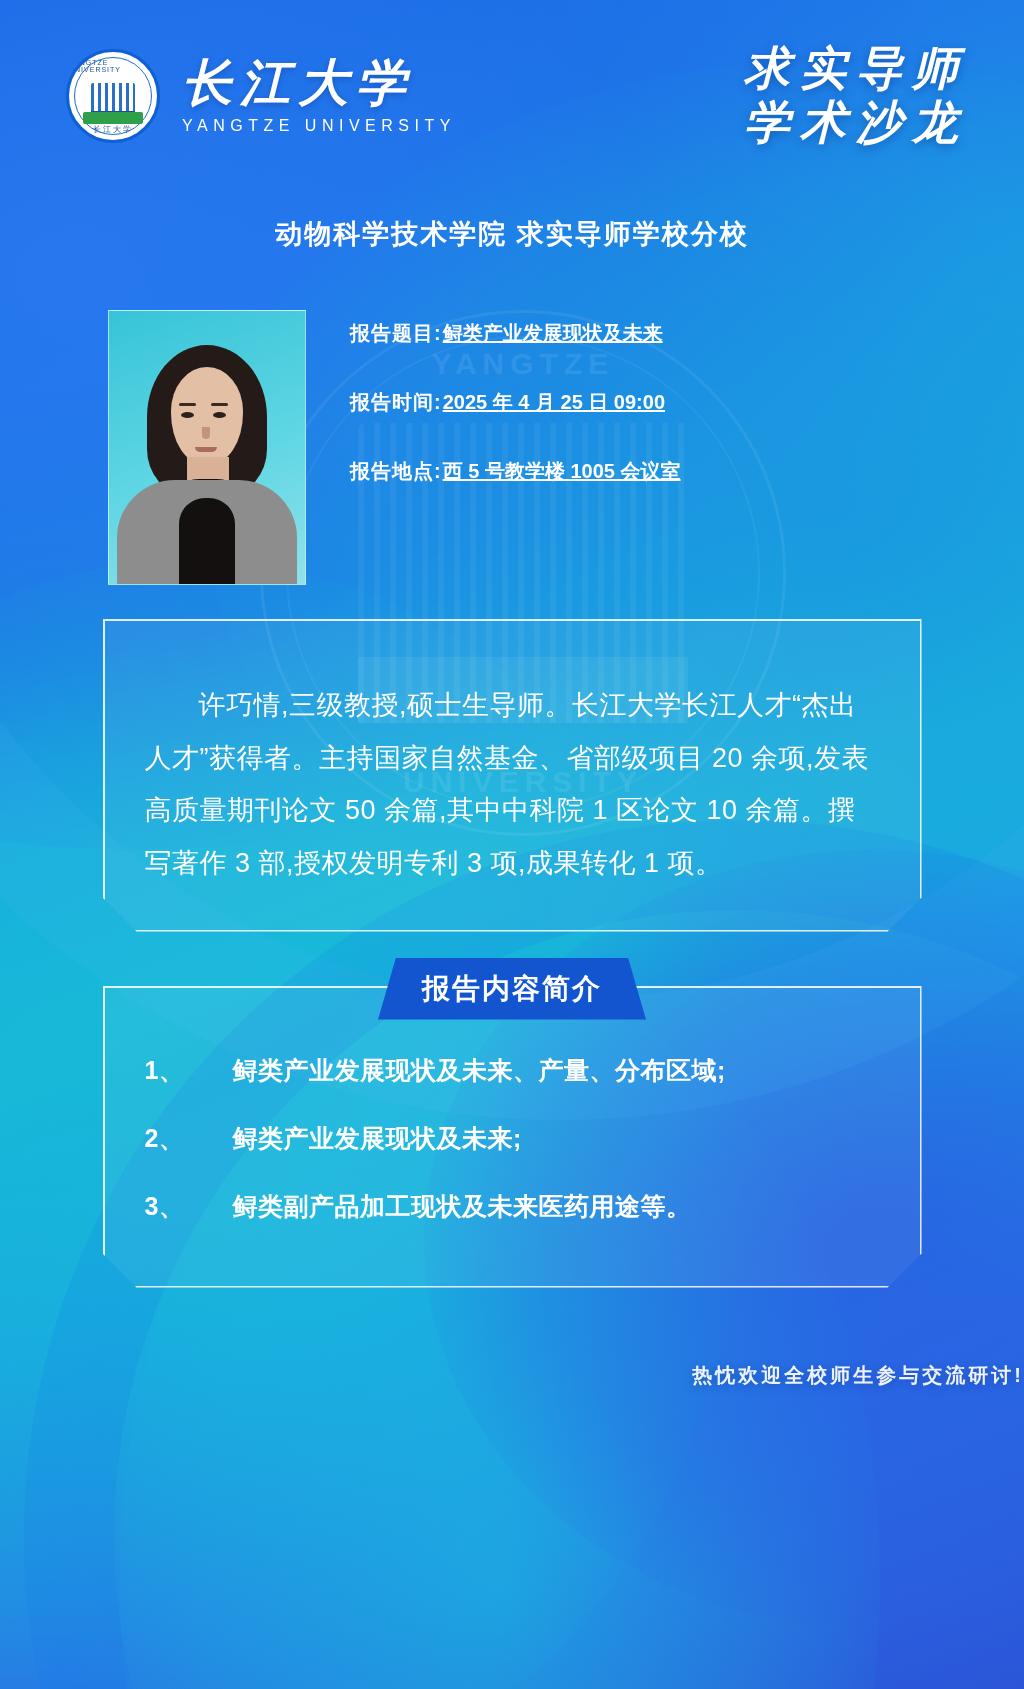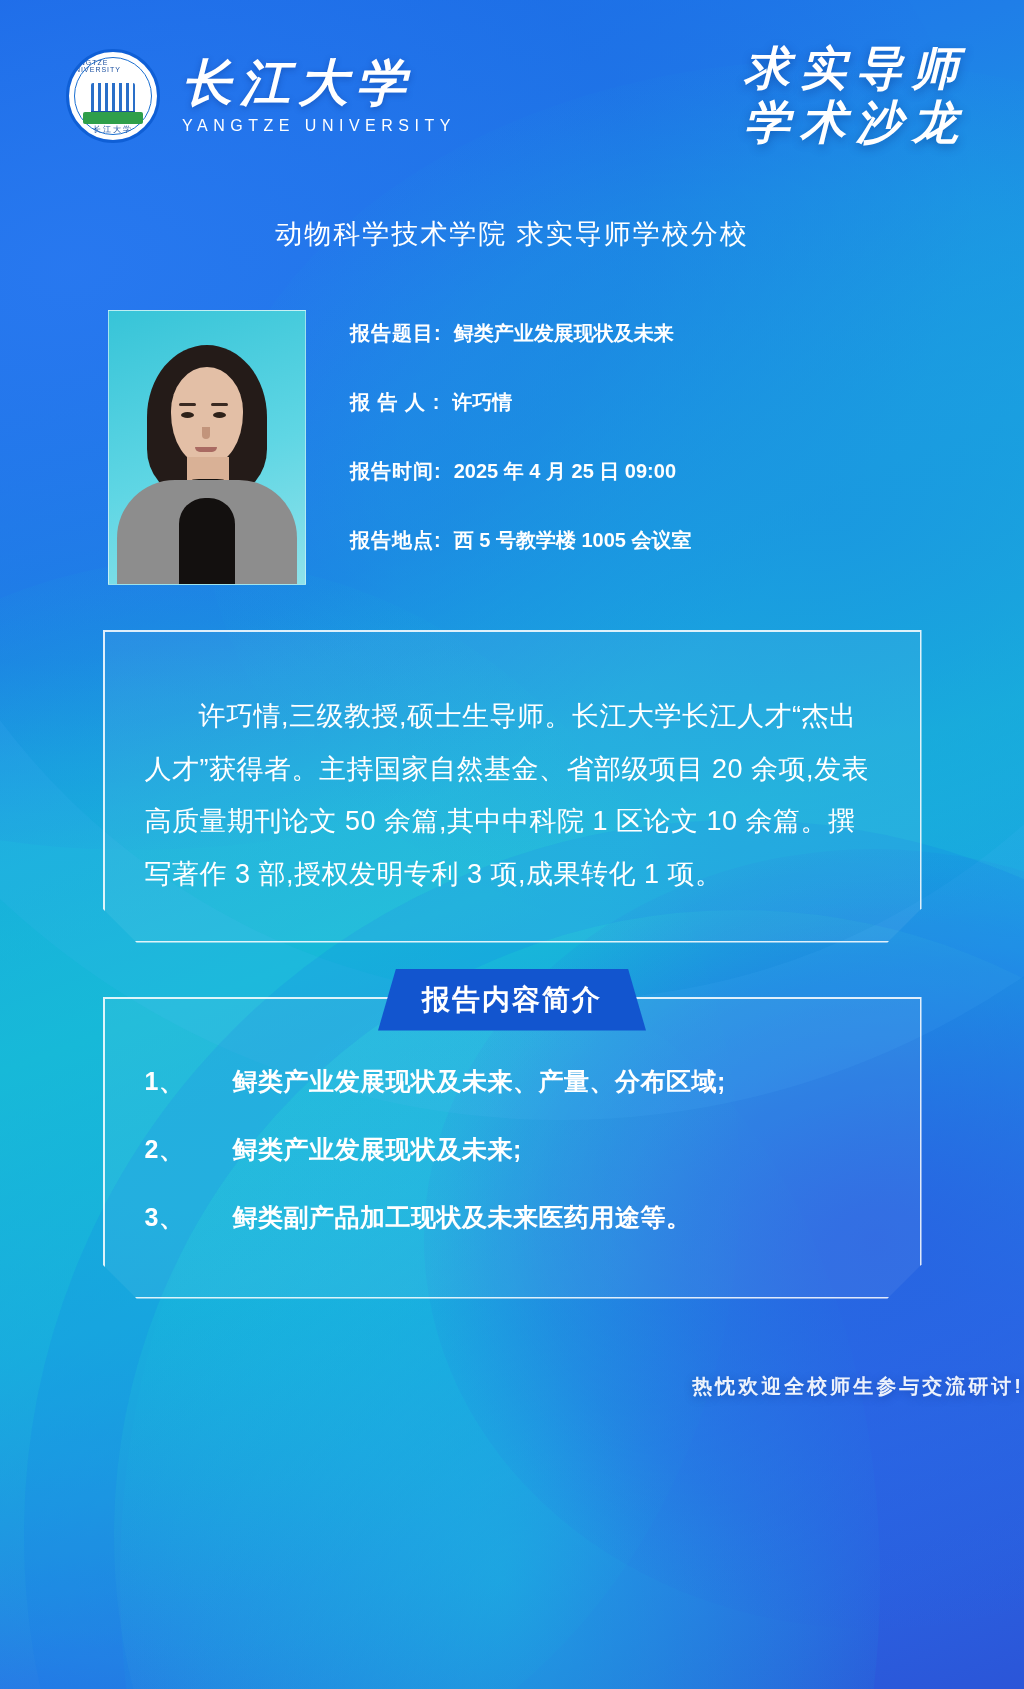--- a/index.html
+++ b/index.html
@@ -190,21 +190,21 @@
     letter-spacing: 10px;
     text-shadow: 0 3px 10px rgba(0,40,120,.4);
     padding-right: 10px;
   }
 
   .subtitle {
     position: relative;
     text-align: center;
     color: #fff;
     font-size: 27px;
-    font-weight: 400;
+    font-weight: 700;
     letter-spacing: 2px;
     margin-top: 76px;
   }
 
   
   .info-row {
     position: relative;
     display: flex;
     margin-top: 58px;
     padding-left: 108px;
@@ -300,21 +300,21 @@
   }
   .info-item {
     display: flex;
     align-items: baseline;
     margin-bottom: 42px;
     font-size: 20px;
     font-weight: 700;
     white-space: nowrap;
   }
   .info-item .lbl { letter-spacing: 1px; }
-  .info-item .val { margin-left: 12px; font-weight: 700; }
+  .info-item .val { margin-left: 1px; font-weight: 700; text-decoration: underline; }
 
   
   .card {
     position: relative;
     margin: 8px auto;
     width: 819px;
     border: 2px solid rgba(255,255,255,.85);
     background: rgba(255,255,255,0.06);
     box-sizing: border-box;
     padding: 58px 40px 40px 40px;
@@ -383,20 +383,25 @@
 <div class="poster">
 
   <div class="blob blob-a"></div>
   <div class="blob blob-b"></div>
   <div class="blob blob-c"></div>
   <div class="blob blob-e"></div>
   <div class="blob blob-d"></div>
   <div class="swoosh"></div>
   <div class="swoosh2"></div>
 
+  <div class="watermark">
+    <div class="wm-text top">YANGTZE</div>
+    <div class="wm-inner"></div>
+    <div class="wm-text bottom">UNIVERSITY</div>
+  </div>
 
   <div class="header">
     <div class="logo-seal">
       <div class="ring"></div>
       <div class="t-top">YANGTZE UNIVERSITY</div>
       <div class="bld"></div>
       <div class="grass"></div>
       <div class="t-bot">长江大学</div>
     </div>
     <div class="uni-name">
@@ -423,24 +428,20 @@
       <div class="mouth"></div>
       <div class="neck"></div>
       <div class="turtle"></div>
       <div class="coat"></div>
     </div>
 
     <div class="info-list">
       <div class="info-item">
         <span class="lbl">报告题目:</span>
         <span class="val">鲟类产业发展现状及未来</span>
-      </div>
-      <div class="info-item">
-        <span class="lbl">报 告 人 :</span>
-        <span class="val">许巧情</span>
       </div>
       <div class="info-item">
         <span class="lbl">报告时间:</span>
         <span class="val">2025 年 4 月 25 日 09:00</span>
       </div>
       <div class="info-item">
         <span class="lbl">报告地点:</span>
         <span class="val">西 5 号教学楼 1005 会议室</span>
       </div>
     </div>

